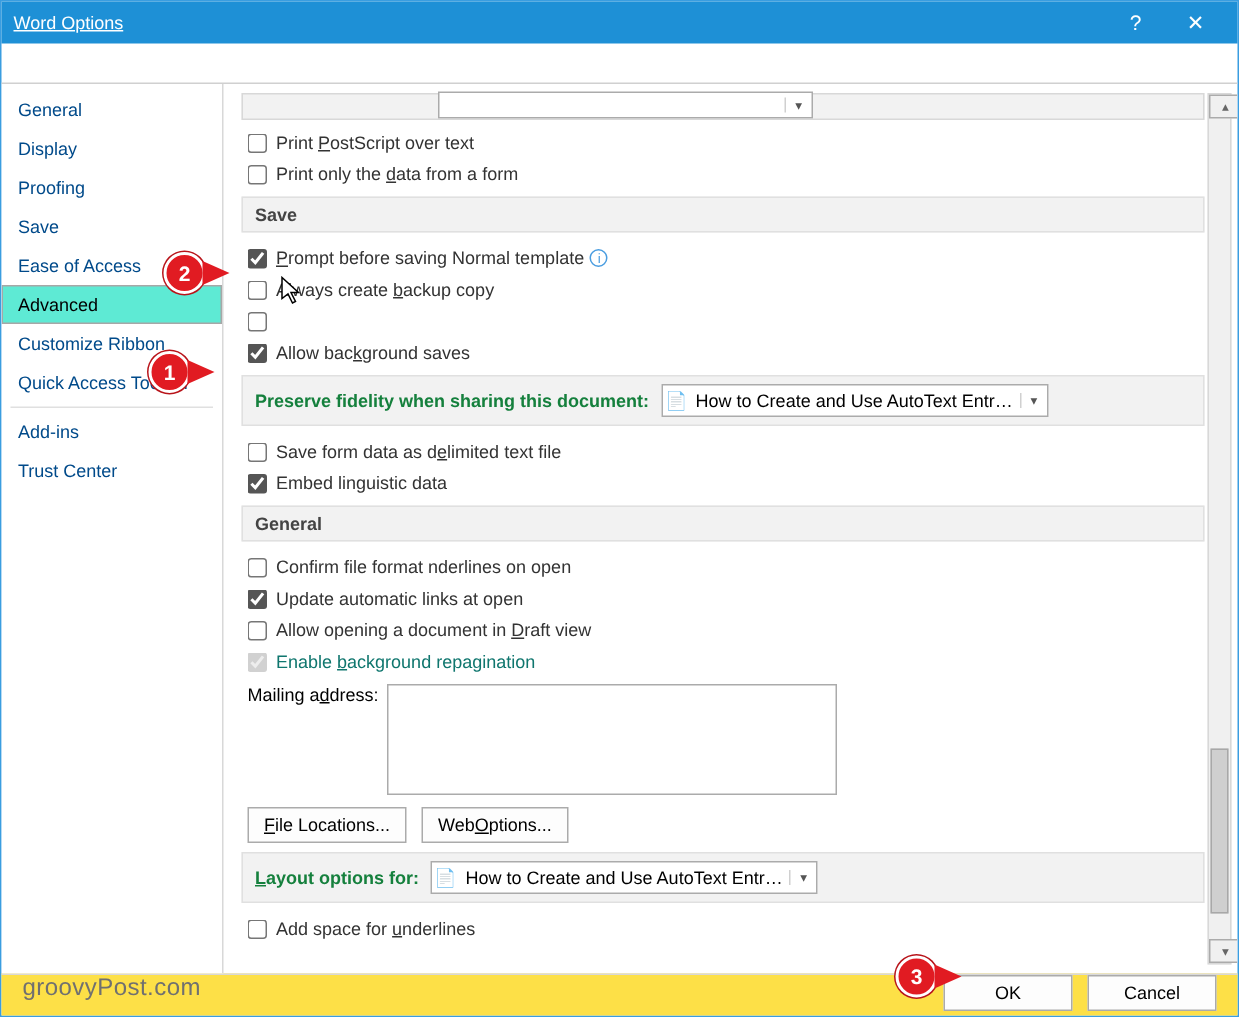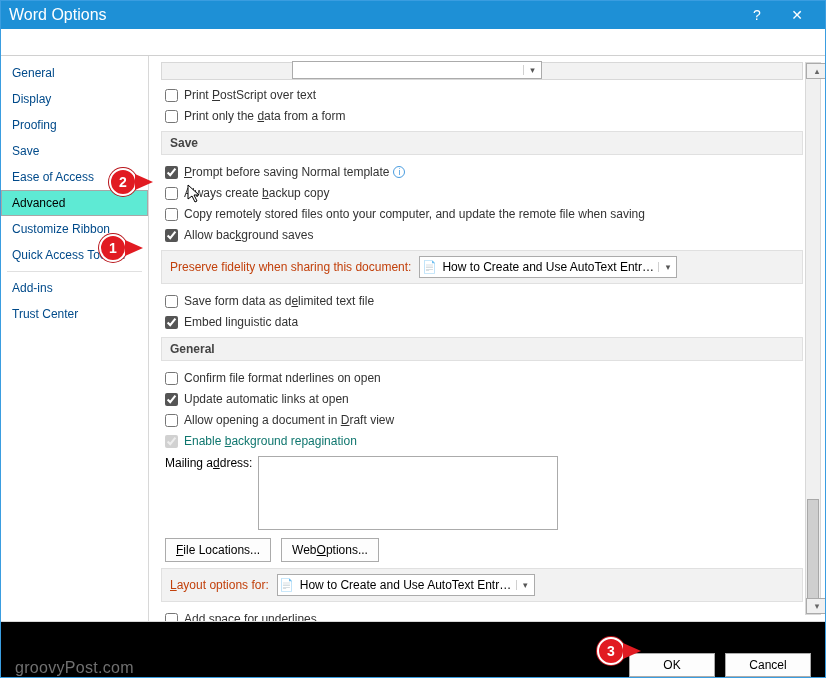--- a/index.html
+++ b/index.html
@@ -1,19 +1,19 @@
 <!DOCTYPE html>
 <html><head>
 <meta charset="utf-8">
 <style>
   * { box-sizing: border-box; font-family: "Segoe UI", Tahoma, sans-serif; font-size: 12px; }
   body { margin: 0; background: #fff; }
   .window { width: 826px; height: 678px; border: 1px solid #3a9de0; position: relative; display:flex; flex-direction:column; background:#fff;}
   .titlebar { height: 28px; background: #1e90d6; color:#fff; display:flex; align-items:center; padding:0 8px; }
-  .titlebar .title { flex:1; font-size:16px; }
+  .titlebar .title { flex:1; font-size:12px;text-decoration:underline; }
   .titlebar .tb-btn { width:40px; height:28px; display:flex; align-items:center; justify-content:center; color:#fff; font-size:14px; }
   .body { flex:1; display:flex; border-top:1px solid #d0d0d0; overflow:hidden; position:relative;margin-top:26px;}
   .sidebar { width:148px; border-right:1px solid #d8d8d8; padding:4px 0; background:#fff; overflow:hidden;}
   .side-item { padding:5px 10px; color:#004a8a; cursor:default; border:1px solid transparent;}
   .side-item.selected { background:#5eead4; border:1px solid #a7a7a7; color:#000;}
   .side-sep { height:1px; background:#e0e0e0; margin:3px 6px; }
   .main { flex:1; position:relative; overflow:hidden; }
   .scrollpane { position:absolute; inset:0; padding:6px 22px 6px 12px; overflow:hidden;}
   .scrollbar { position:absolute; top:6px; right:4px; bottom:6px; width:16px; background:#f0f0f0; border:1px solid #d8d8d8; }
   .scrollbar .btn { height:16px; background:#f0f0f0; display:flex;align-items:center;justify-content:center;color:#666;font-size:9px;}
@@ -23,26 +23,26 @@
   .section-header { background:#f2f2f2; border:1px solid #e0e0e0; padding:4px 8px; font-weight:600; margin:6px 0 8px 0; color:#444;}
   .row { display:flex; align-items:center; margin:3px 0 3px 4px; min-height:18px;}
   .row input[type=checkbox]{ width:13px;height:13px; margin:0 6px 0 0;}
   .row label { color:#333; }
   .row.disabled label { color:#0f766e; }
   .dropdown { display:flex; align-items:center; border:1px solid #ababab; background:#fff; height:22px; }
   .dropdown .icon { width:18px; display:flex;align-items:center;justify-content:center; font-size:12px;}
   .dropdown .txt { flex:1; padding:0 4px; white-space:nowrap; overflow:hidden; text-overflow:ellipsis; font-size:12px;}
   .dropdown .caret { width:18px; border-left:1px solid #d0d0d0; display:flex;align-items:center;justify-content:center; color:#555; font-size:9px;}
   .fidelity-row { background:#f2f2f2; border:1px solid #e0e0e0; padding:5px 8px; margin:6px 0 8px 0; display:flex; align-items:center; gap:8px;}
-  .fidelity-row .lbl { font-weight:400; color:#c2410c;}
+  .fidelity-row .lbl { font-weight:700; color:#15803d;}
   .textarea { border:1px solid #ababab; width:300px; height:74px; background:#fff;}
   .mailing { display:flex; align-items:flex-start; gap:6px; margin:6px 0 6px 4px;}
   .btn { border:1px solid #ababab; background:#fdfdfd; padding:3px 10px; height:24px; display:inline-flex; align-items:center; cursor:default;}
   .btnrow { display:flex; gap:10px; margin:8px 0 6px 4px;}
-  .footer { height:56px; border-top:1px solid #d8d8d8; display:flex; align-items:flex-end; justify-content:space-between; padding:0 14px; background:#000000;}
+  .footer { height:28px; border-top:1px solid #d8d8d8; display:flex; align-items:flex-start; justify-content:space-between; padding:0 14px; background:#fde047;}
   .footer .brand { color:#707070; font-size:16px; letter-spacing:.3px;}
   .footer .fbtns { display:flex; gap:10px;}
   .footer .btn { width:86px; justify-content:center; height:24px;}
   
   .callout { position:absolute; display:flex; align-items:center; pointer-events:none; z-index:50;}
   .callout .disc { width:28px; height:28px; border-radius:50%; background:#e11b22; border:2px solid #fff; box-shadow:0 0 0 1px #b8141a; color:#fff; font-weight:700; display:flex;align-items:center;justify-content:center; font-size:14px;}
   .callout .tail { width:0;height:0; border-top:8px solid transparent; border-bottom:8px solid transparent; border-left:18px solid #e11b22; margin-left:-2px;}
   .info-icon { display:inline-flex; width:12px;height:12px;border:1px solid #4a9de0; border-radius:50%; color:#4a9de0; font-size:9px; align-items:center; justify-content:center; margin-left:4px;}
   .cursor { position:absolute; width:14px; height:20px; pointer-events:none; z-index:40;}
   .cursor svg { width:14px;height:20px; }
@@ -100,21 +100,20 @@
           <input type="checkbox" checked="" class="cb-checked" style="">
           <label><u>P</u>rompt before saving Normal template</label>
           <span class="info-icon">i</span>
         </div>
         <div class="row">
           <input type="checkbox" style="">
           <label>Always create <u>b</u>ackup copy</label>
         </div>
         <div class="row">
           <input type="checkbox" style="">
-          <label>Copy remotely stored files onto your computer, and update the remote file when saving</label>
         </div>
         <div class="row">
           <input type="checkbox" checked="" class="cb-checked" style="">
           <label>Allow bac<u>k</u>ground saves</label>
         </div>
 
         <div class="fidelity-row">
           <span class="lbl">Preserve fidelity when sharing this document:</span>
           <div class="dropdown" style="width:258px;">
             <span class="icon">📄</span>

